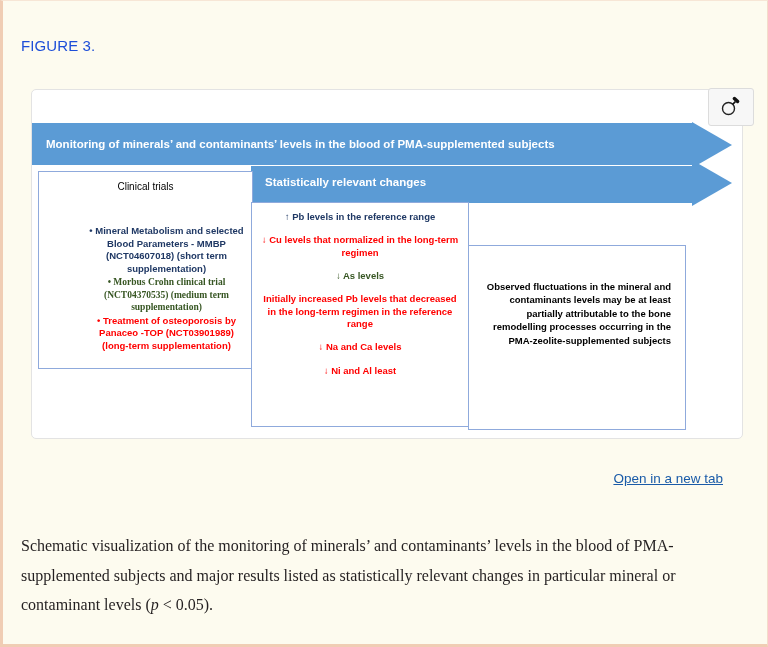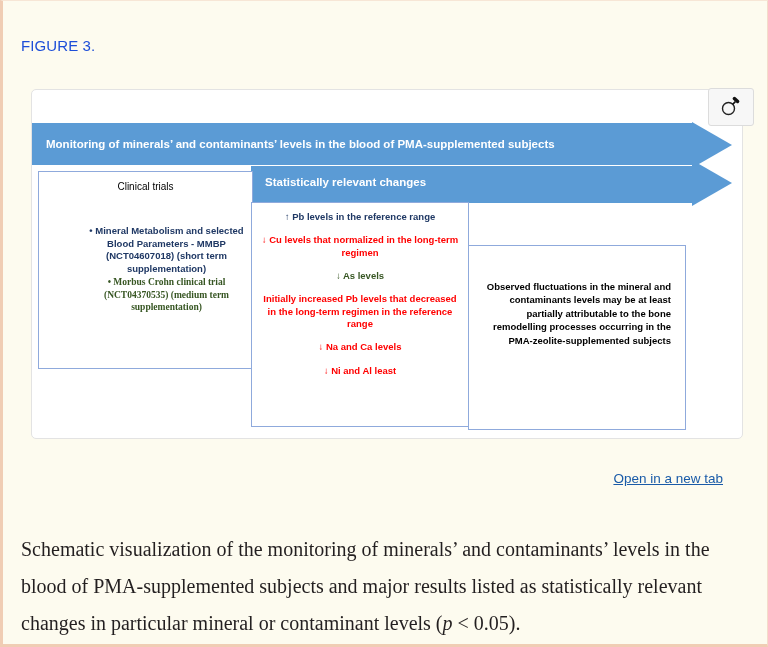--- a/index.html
+++ b/index.html
@@ -175,21 +175,21 @@
     text-decoration: underline;
     font-family: "Liberation Sans", sans-serif;
   }
 
   
   .caption {
     position: absolute;
     left: 18px; top: 530px;
     width: 722px;
     font-family: "Liberation Serif", serif;
-    font-size: 20px;
+    font-size: 16px;
     line-height: 1.85;
     color: #231f20;
   }
   .caption em { font-style: italic; }
 </style>
 </head>
 <body>
 
 <div class="page">
 
@@ -213,20 +213,21 @@
     <div class="chev chev-2">
       <span class="chev-label">Statistically relevant changes</span>
       <span class="tip"></span>
     </div>
 
 
     <div class="box box-1">
       <div class="box-title">Clinical trials</div>
       <div class="trial trial-1">• Mineral Metabolism and selected Blood Parameters - MMBP (NCT04607018) (short term supplementation)</div>
       <div class="trial trial-2">• Morbus Crohn clinical trial (NCT04370535) (medium term supplementation)</div>
+      <div class="trial trial-3">• Treatment of osteoporosis by Panaceo -TOP (NCT03901989) (long-term supplementation)</div>
     </div>
 
     <div class="box box-2">
       <div class="change c-navy">↑ Pb levels in the reference range</div>
       <div class="change c-red">↓ Cu levels that normalized in the long-term regimen</div>
       <div class="change c-green">↓ As levels</div>
       <div class="change c-red">Initially increased Pb levels that decreased in the long-term regimen in the reference range</div>
       <div class="change c-red">↓ Na and Ca levels</div>
       <div class="change c-red">↓ Ni and Al least</div>
     </div>

